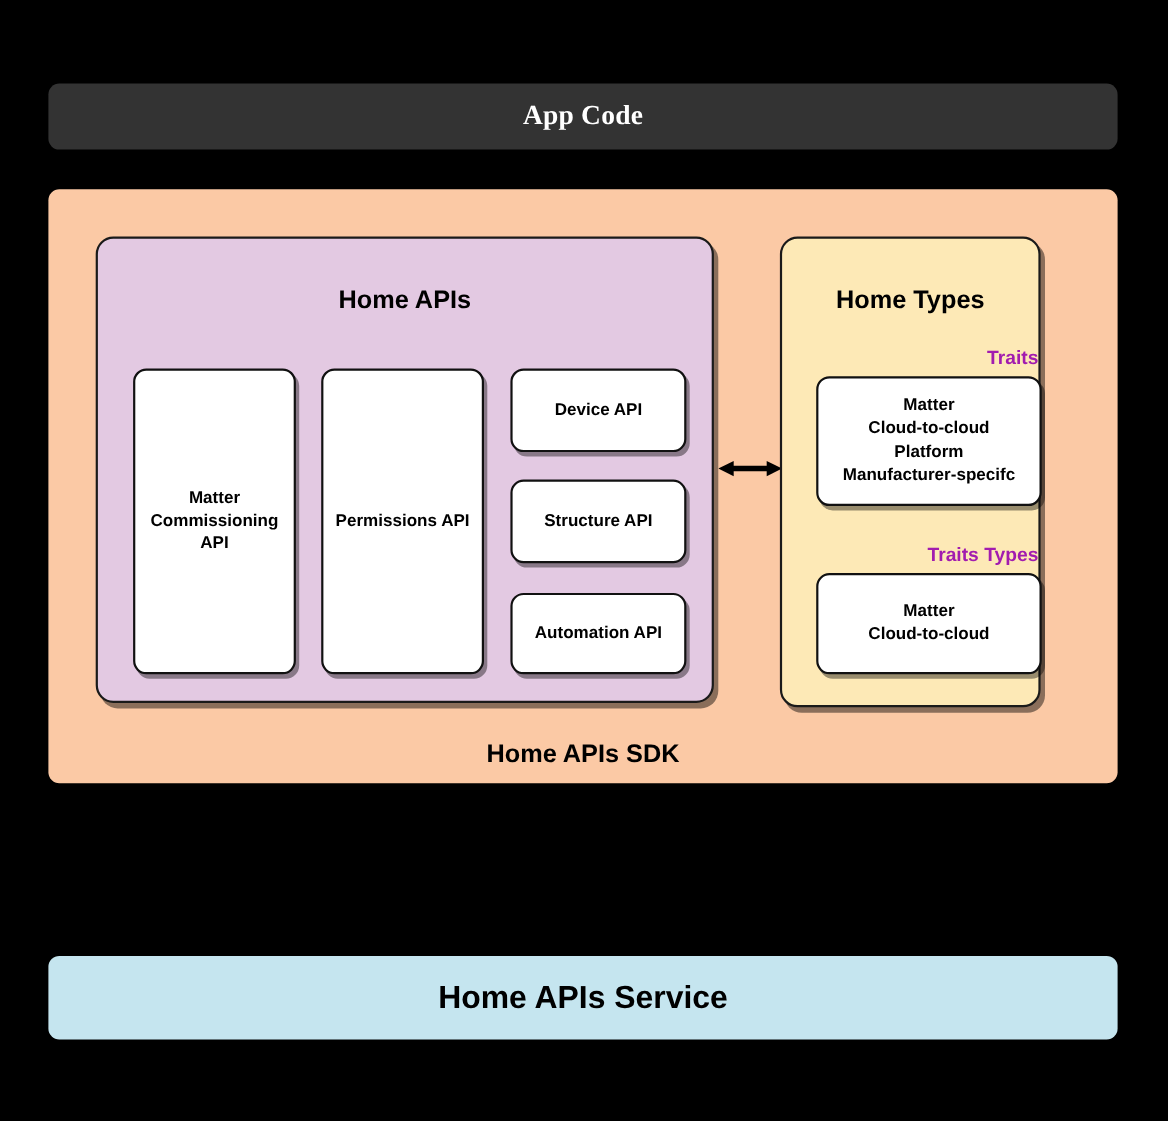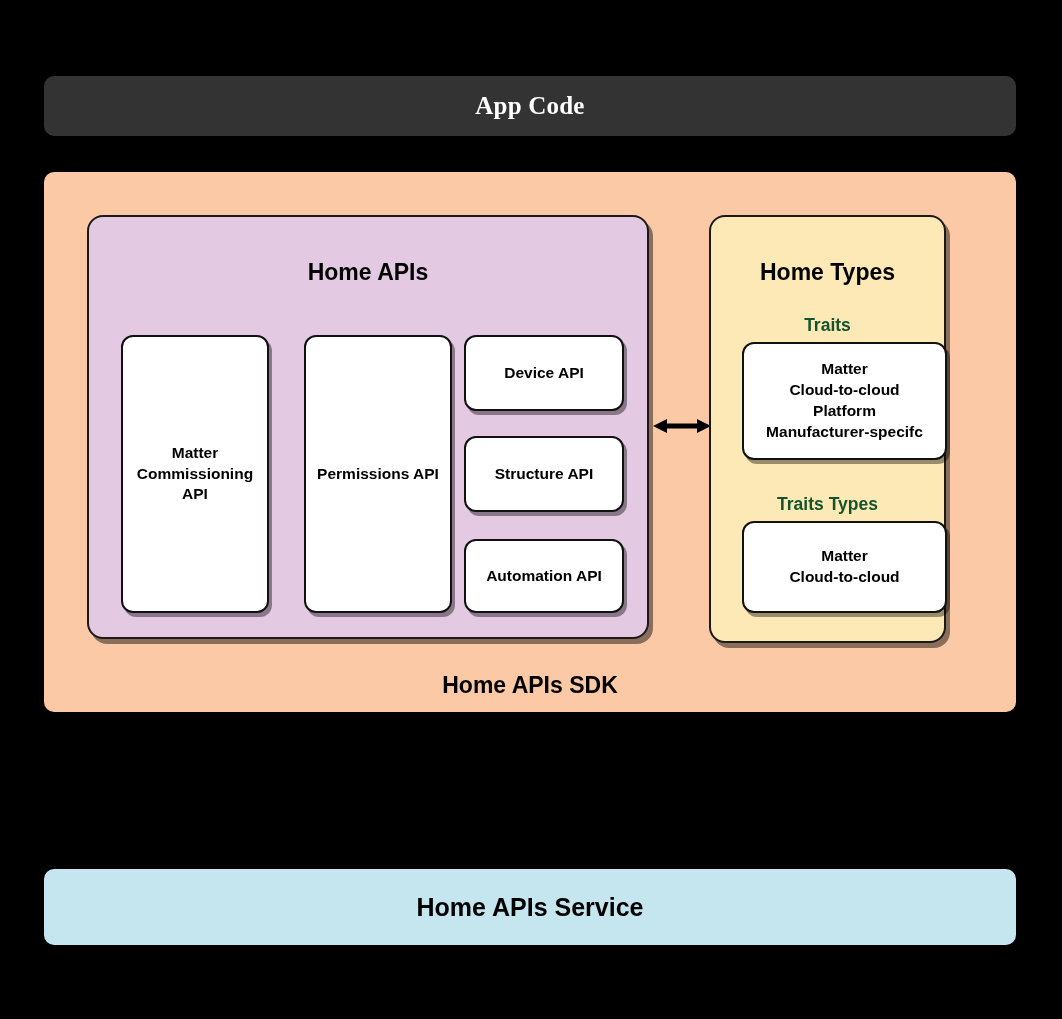--- a/index.html
+++ b/index.html
@@ -113,21 +113,20 @@
     left: 32px;
     top: 118px;
     width: 148px;
     height: 278px;
   }
   .box-permissions {
     left: 203px;
     top: 118px;
     width: 148px;
     height: 278px;
-    margin-left: 12px;
   }
   .box-device-api {
     left: 375px;
     top: 118px;
     width: 160px;
     height: 76px;
     align-items: center;
   }
   .box-structure-api {
     left: 375px;
@@ -151,24 +150,24 @@
     height: 428px;
     background: #FDE9B6;
     border: 2px solid #1a1a1a;
     border-radius: 16px;
     box-shadow: 4px 5px 0 rgba(0,0,0,0.45);
     box-sizing: border-box;
   }
   .section-heading {
     position: absolute;
     left: 0; right: 0;
-    text-align: center;
+    text-align: right;
     font-size: 17.5px;
     font-weight: bold;
-    color: #14532d;
+    color: #a21caf;
   }
   .heading-traits { top: 98px; }
   .heading-device-types { top: 277px; }
 
   .types-box {
     position: absolute;
     background: #ffffff;
     border: 2px solid #111111;
     border-radius: 12px;
     box-shadow: 3px 4px 0 rgba(0,0,0,0.40);
@@ -215,21 +214,21 @@
     width: 972px;
     height: 76px;
     background: #C5E5EF;
     border-radius: 10px;
     display: flex;
     align-items: center;
     justify-content: center;
   }
   .service-label {
     color: #000000;
-    font-size: 25px;
+    font-size: 29px;
     font-weight: bold;
   }
 </style>
 </head>
 <body>
 
 <div class="canvas">
 
   <div class="app-code-bar">
     <span class="app-code-label">App Code</span>

